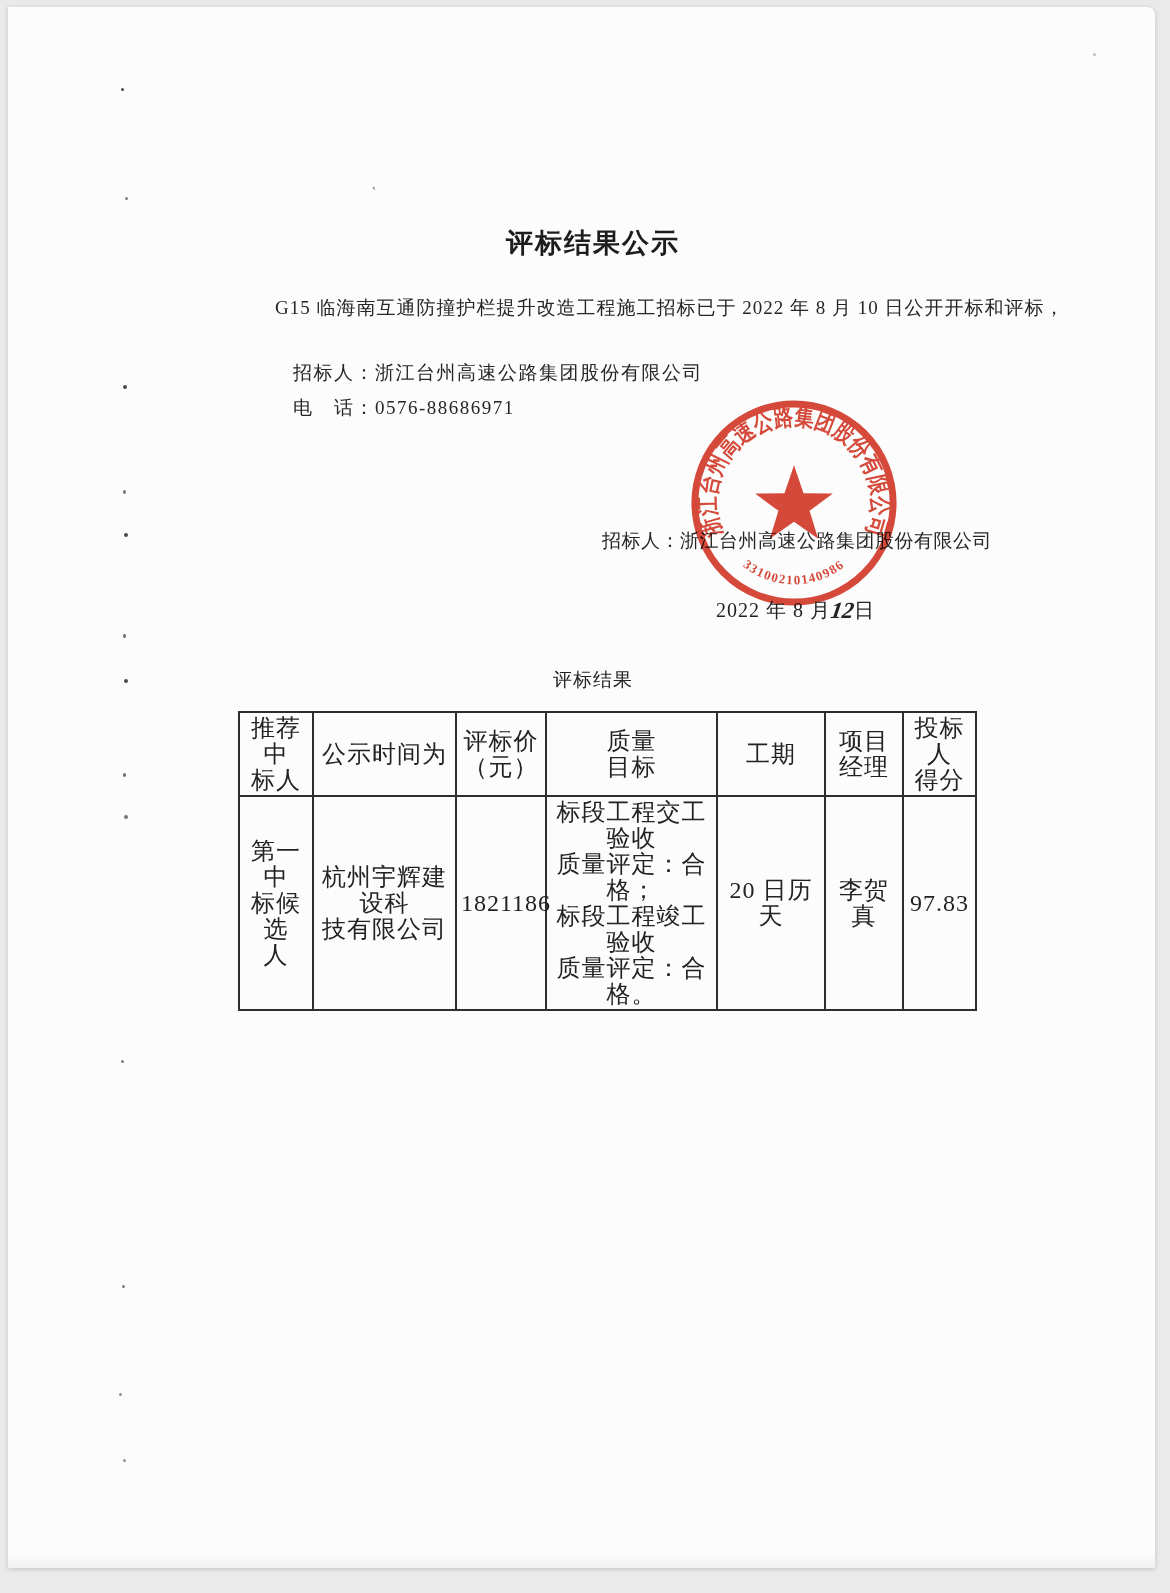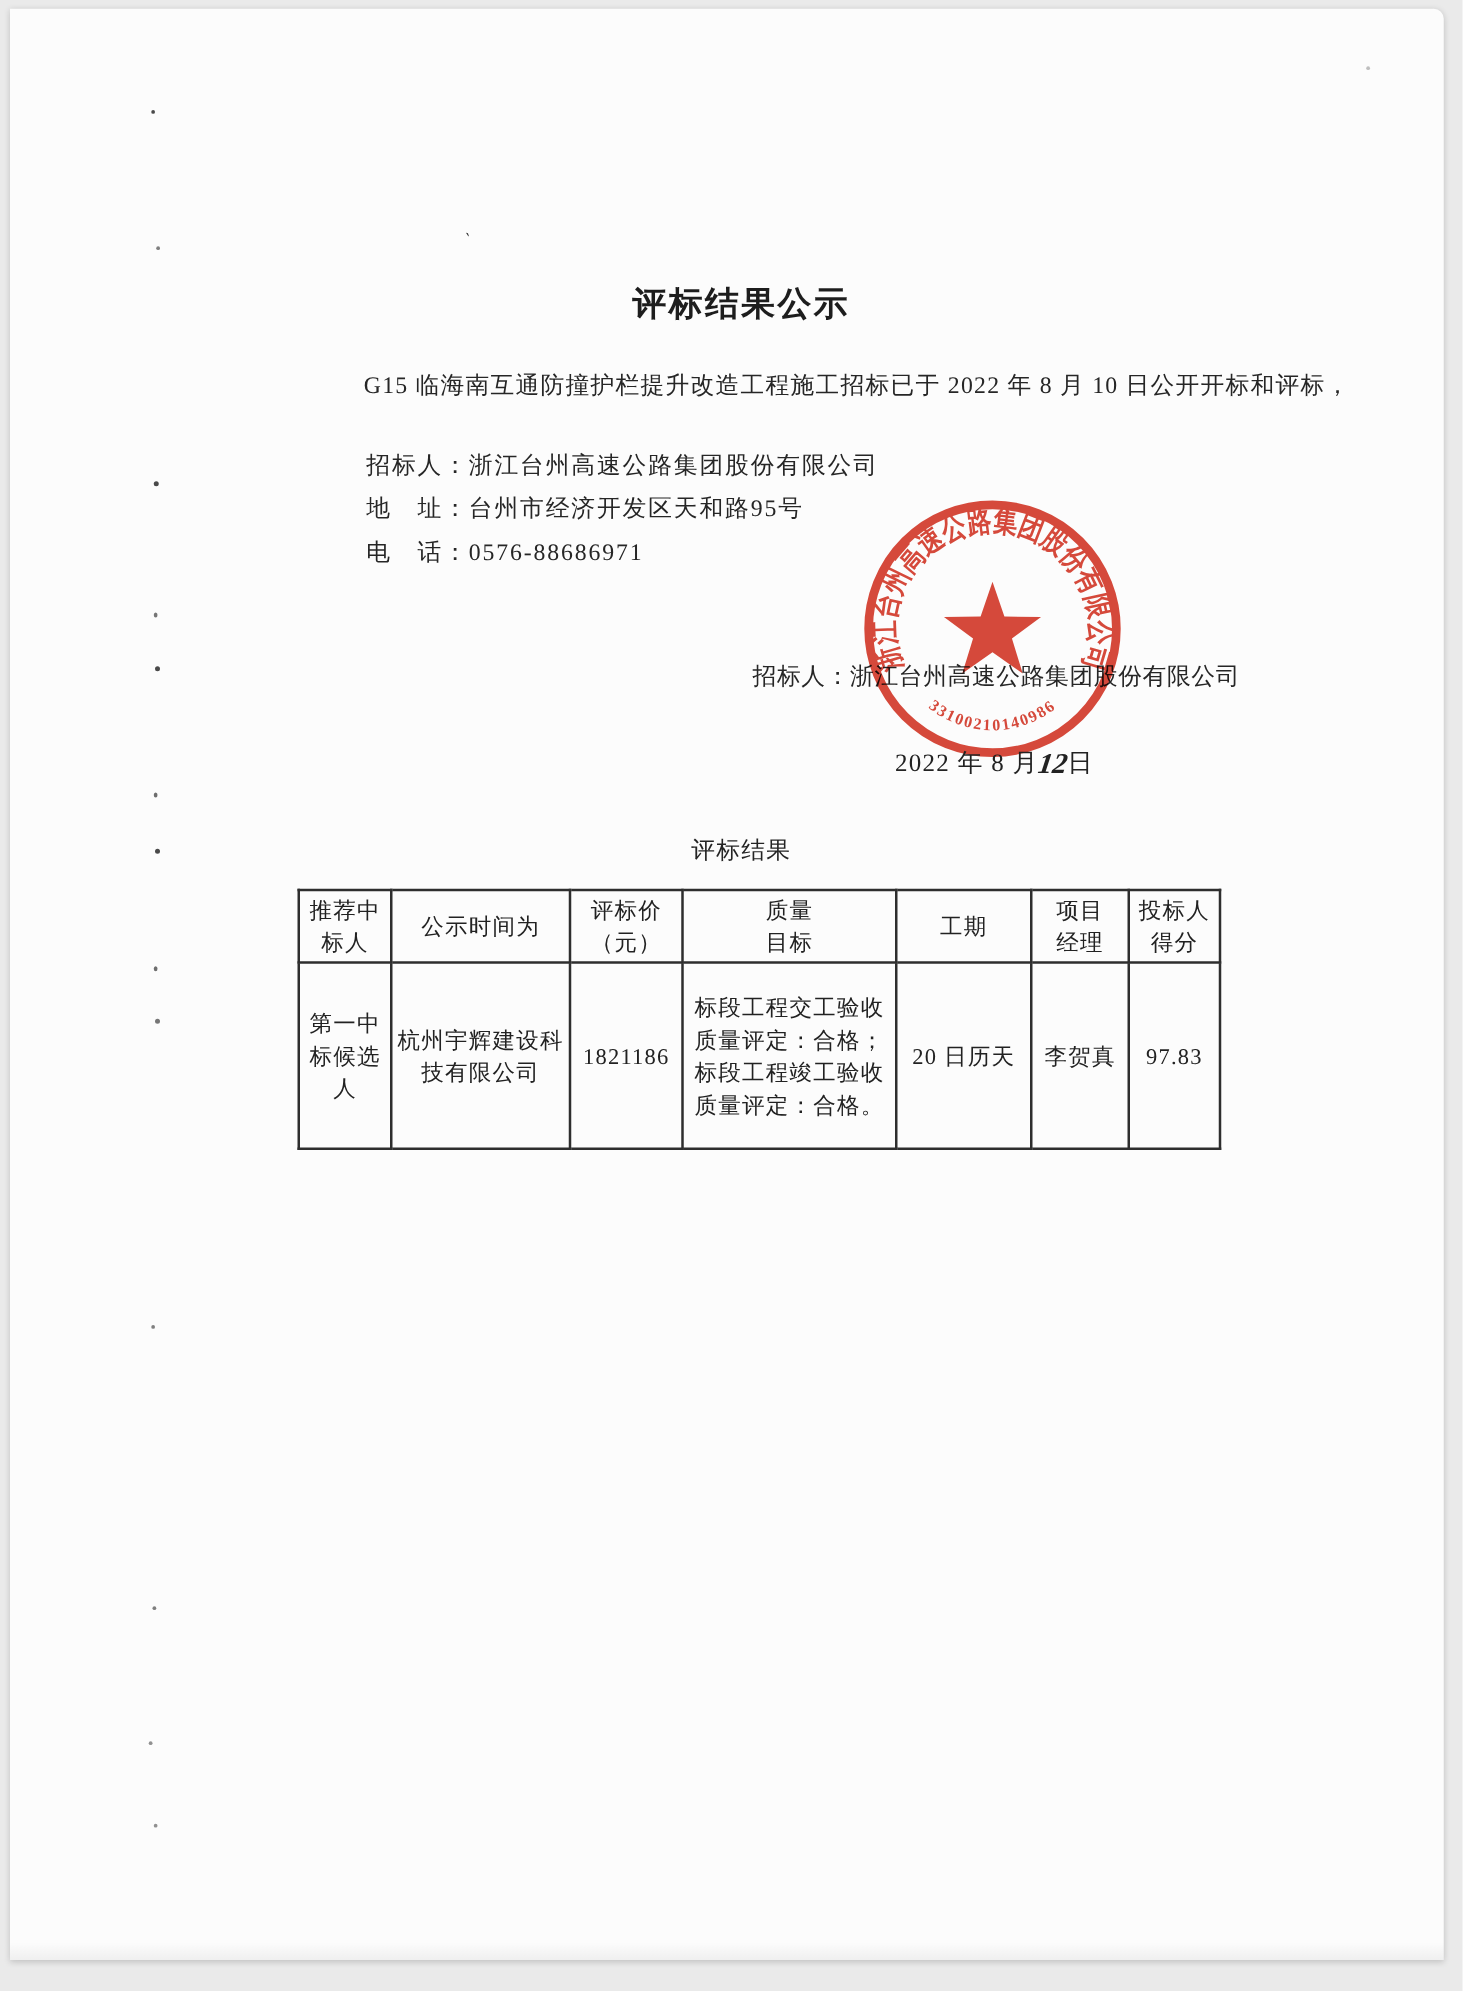--- a/index.html
+++ b/index.html
@@ -20,39 +20,39 @@
   .sheet::after{ 
     content:"";position:absolute;left:0;right:0;bottom:0;height:14px;
     background:linear-gradient(to bottom,rgba(0,0,0,0),rgba(0,0,0,.05));
   }
   .abs{position:absolute;}
   .doc-title{
     left:0;top:218px;width:1170px;text-align:center;
     font-size:27px;font-weight:700;letter-spacing:2px;color:#1d1d1d;
   }
   .para-line{font-size:19px;letter-spacing:1px;color:#262626;white-space:nowrap;}
-  .p1{left:283px;top:288px;}
+  .p1{left:267px;top:288px;}
   .p2{left:252px;top:323px;}
   .info-block{left:285px;top:354px;}
   .info-row{font-size:19px;letter-spacing:1.5px;height:35px;line-height:24px;white-space:nowrap;color:#262626;}
   .sig-line{left:594px;top:521px;font-size:19px;letter-spacing:.5px;white-space:nowrap;color:#262626;z-index:1;}
   .date-line{left:708px;top:590px;font-size:20px;letter-spacing:1px;white-space:nowrap;color:#222;z-index:3;}
   .hand-day{
     display:inline-block;font-size:23px;font-weight:600;
     transform:skewX(-18deg) translateY(1px);letter-spacing:0;
   }
   .stamp{
     left:677px;top:387px;width:218px;height:218px;z-index:2;
     mix-blend-mode:multiply;opacity:.92;
   }
   .table-title{left:0;top:660px;width:1170px;text-align:center;font-size:19px;letter-spacing:1px;color:#242424;}
   table.results{
     position:absolute;left:230px;top:704px;width:737px;
     border-collapse:collapse;table-layout:fixed;
-    font-size:18px;color:#222;
+    font-size:24px;color:#222;
   }
   table.results th,table.results td{
     border:2px solid #2e2e2e;
     text-align:center;vertical-align:middle;
     white-space:pre-line;line-height:26px;
     padding:2px 4px;font-weight:400;
     letter-spacing:1px;
   }
   table.results thead tr{height:52px;}
   table.results tbody tr{height:149px;margin-top:30px;}
@@ -64,21 +64,20 @@
 <body>
 
 <div class="sheet">
 
   <div class="abs doc-title">评标结果公示</div>
 
   <div class="abs para-line p1">G15 临海南互通防撞护栏提升改造工程施工招标已于 2022 年 8 月 10 日公开开标和评标，</div>
 
   <div class="abs info-block">
     <div class="info-row"><span>招标人：</span><span>浙江台州高速公路集团股份有限公司</span></div>
-    <div class="info-row"><span>地　址：</span><span>台州市经济开发区天和路95号</span></div>
     <div class="info-row"><span>电　话：</span><span>0576-88686971</span></div>
   </div>
 
   <div class="abs sig-line">招标人：浙江台州高速公路集团股份有限公司</div>
 
   <svg class="abs stamp" viewBox="0 0 220 220">
     <circle cx="110" cy="110" r="100" fill="none" stroke-width="7" stroke="#d53a2a"></circle>
     <path id="arcTop" d="M 38.4 143.4 A 79 79 0 1 1 181.6 143.4" fill="none"></path>
     <path id="arcBottom" d="M 52 168 A 82 82 0 0 0 168 168" fill="none"></path>
     <text font-size="24" font-weight="700" letter-spacing="0" fill="#d53a2a">

